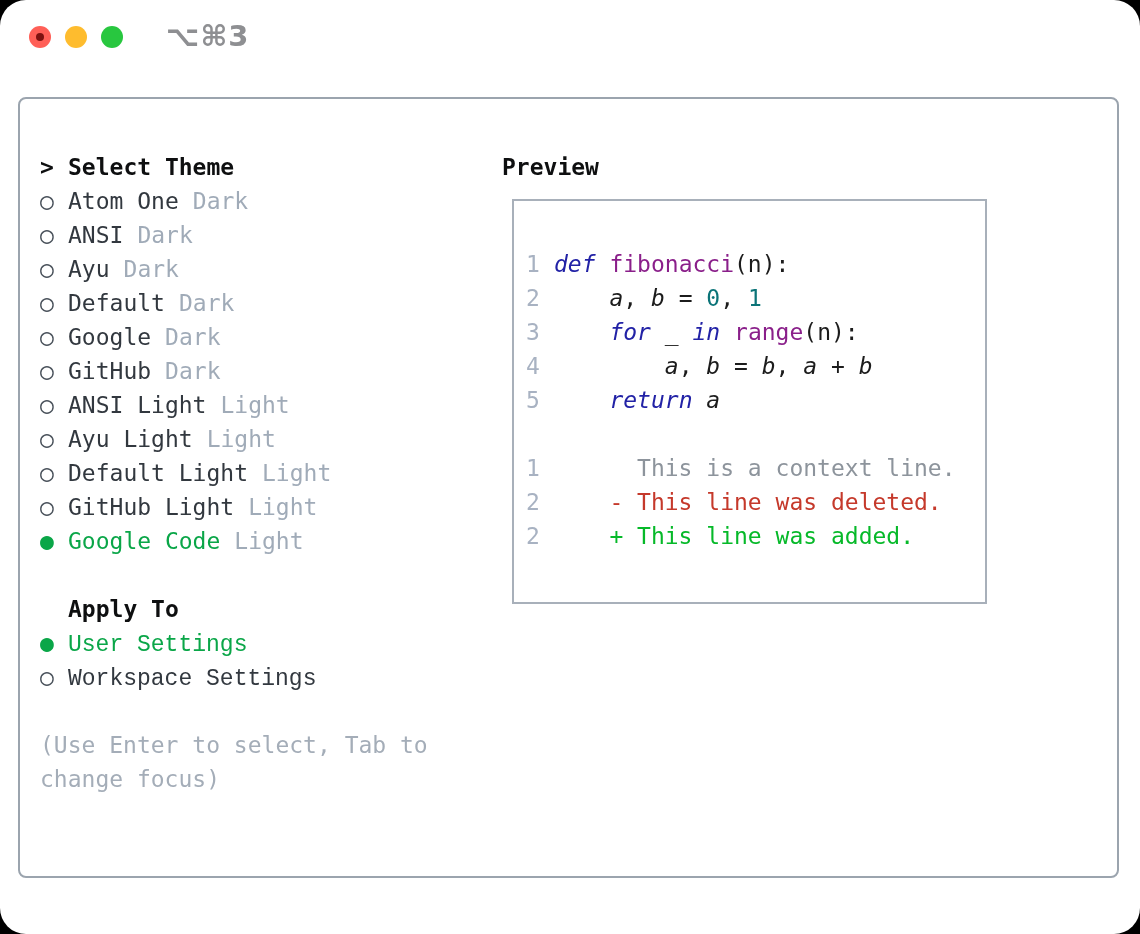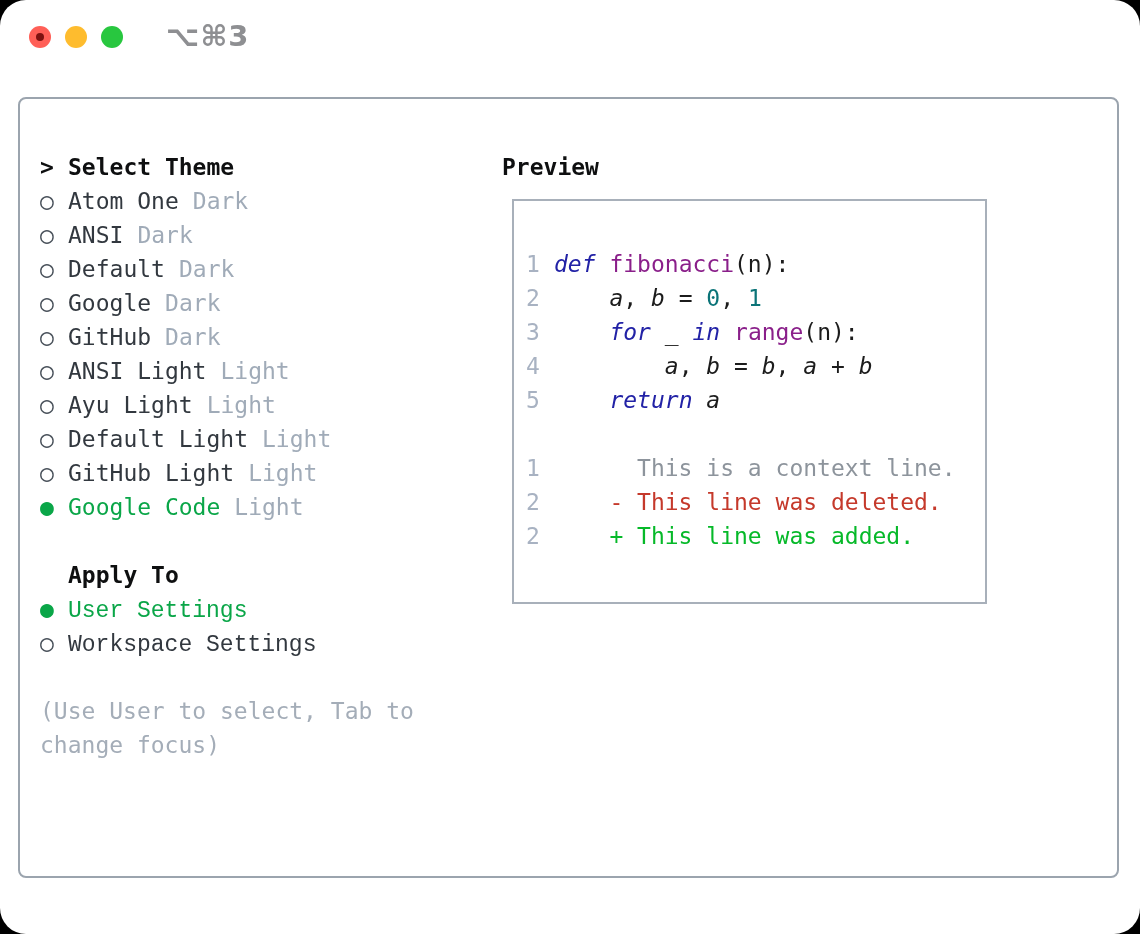--- a/index.html
+++ b/index.html
@@ -71,37 +71,38 @@
       <span class="wtitle">⌥⌘3</span>
     </div>
 
     <div class="panel">
 
       <div class="leftcol">
         <div class="row"><span class="bullet prompt">&gt;</span><span class="hdr">Select Theme</span></div>
         <div id="theme-list">
             <div class="row item"><span class="bullet">○</span><span class="name">Atom One</span><span class="variant">Dark</span></div>
             <div class="row item"><span class="bullet">○</span><span class="name">ANSI</span><span class="variant">Dark</span></div>
+            <div class="row item"><span class="bullet">○</span><span class="name">Ayu</span><span class="variant">Dark</span></div>
             <div class="row item"><span class="bullet">○</span><span class="name">Default</span><span class="variant">Dark</span></div>
             <div class="row item"><span class="bullet">○</span><span class="name">Google</span><span class="variant">Dark</span></div>
             <div class="row item"><span class="bullet">○</span><span class="name">GitHub</span><span class="variant">Dark</span></div>
             <div class="row item"><span class="bullet">○</span><span class="name">ANSI Light</span><span class="variant">Light</span></div>
             <div class="row item"><span class="bullet">○</span><span class="name">Ayu Light</span><span class="variant">Light</span></div>
             <div class="row item"><span class="bullet">○</span><span class="name">Default Light</span><span class="variant">Light</span></div>
             <div class="row item"><span class="bullet">○</span><span class="name">GitHub Light</span><span class="variant">Light</span></div>
             <div class="row item selected"><span class="bullet">●</span><span class="name">Google Code</span><span class="variant">Light</span></div>
           </div>
         <div class="row"></div>
         <div class="row"><span class="bullet"></span><span class="hdr">Apply To</span></div>
         <div id="apply-list">
             <div class="row opt selected"><span class="bullet">●</span><span class="name">User Settings</span></div>
             <div class="row opt"><span class="bullet">○</span><span class="name">Workspace Settings</span></div>
           </div>
         <div class="row"></div>
-        <div class="row help">(Use User to select, Tab to</div>
+        <div class="row help">(Use Enter to select, Tab to</div>
         <div class="row help">change focus)</div>
       </div>
 
       <div class="rightcol">
         <div class="row hdr">Preview</div>
         <div class="pbox">
           <div id="code-lines">
               <div class="pline"><span class="lnum">1</span><span class="tk-keyword">def </span><span class="tk-function">fibonacci</span><span class="tk-plain">(n):</span></div>
               <div class="pline"><span class="lnum">2</span><span class="tk-plain">    </span><span class="tk-variable">a</span><span class="tk-plain">, </span><span class="tk-variable">b</span><span class="tk-plain"> = </span><span class="tk-number">0</span><span class="tk-plain">, </span><span class="tk-number">1</span></div>
               <div class="pline"><span class="lnum">3</span><span class="tk-plain">    </span><span class="tk-keyword">for</span><span class="tk-plain"> _ </span><span class="tk-keyword">in</span><span class="tk-plain"> </span><span class="tk-function">range</span><span class="tk-plain">(n):</span></div>

